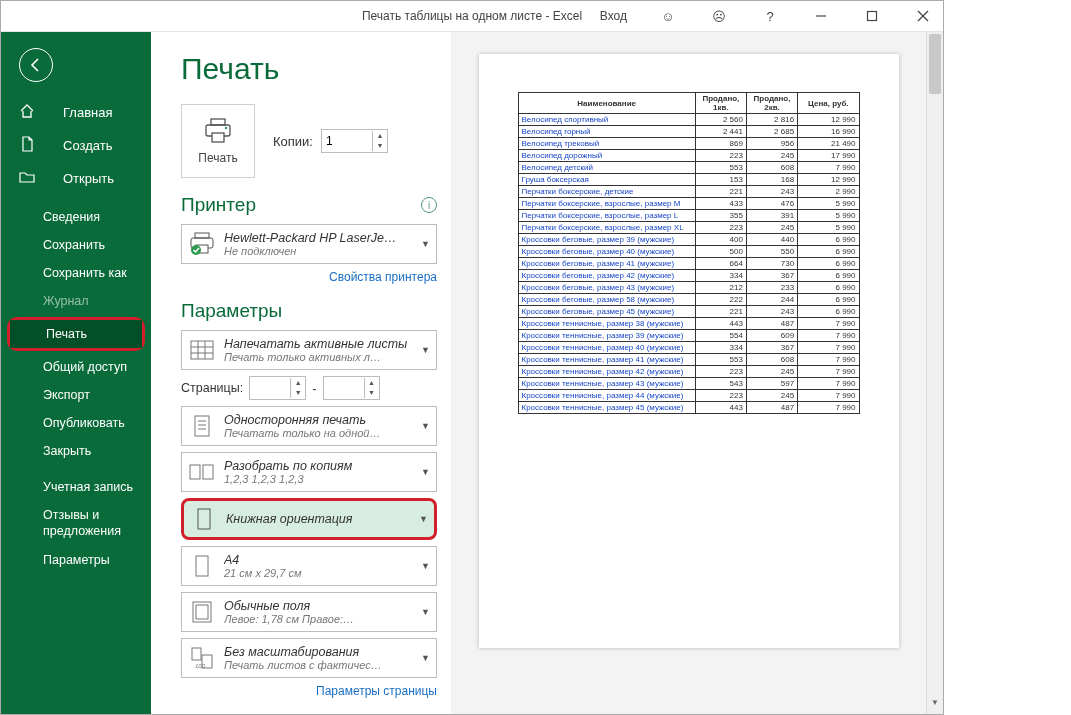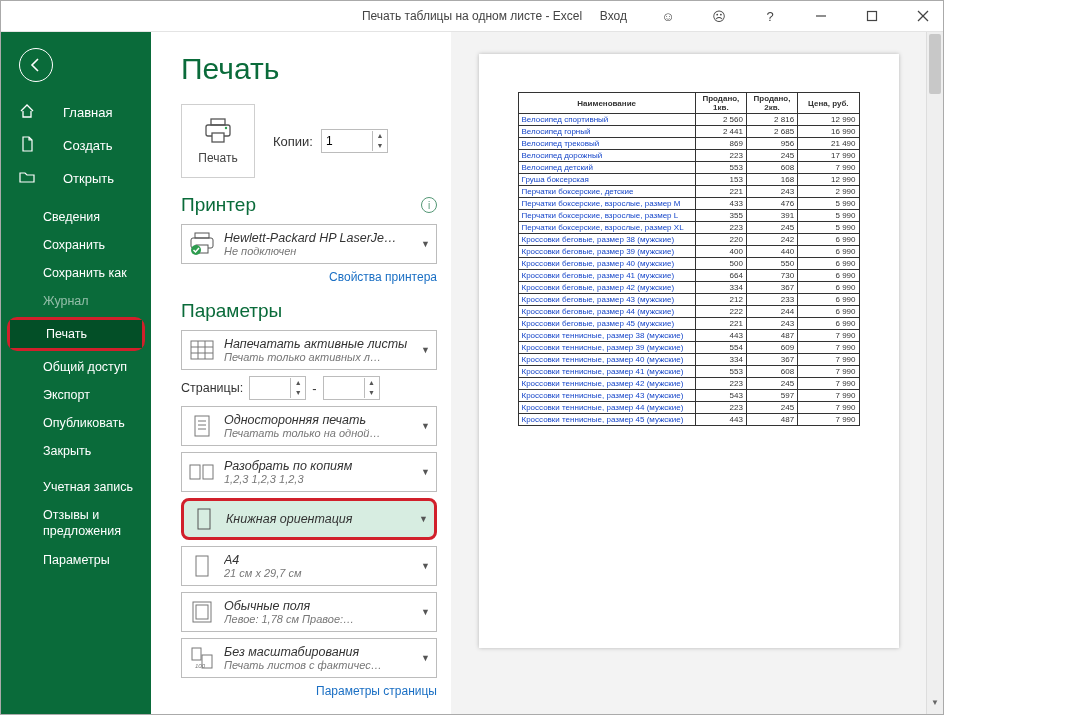--- a/index.html
+++ b/index.html
@@ -410,26 +410,20 @@
                     <td class="num">391</td>
                     <td class="num">5 990</td>
                   </tr>
                   <tr>
                     <td class="name">Перчатки боксерские, взрослые, размер XL</td>
                     <td class="num">223</td>
                     <td class="num">245</td>
                     <td class="num">5 990</td>
                   </tr>
                   <tr>
-                    <td class="name">Кроссовки беговые, размер 38 (мужские)</td>
-                    <td class="num">220</td>
-                    <td class="num">242</td>
-                    <td class="num">6 990</td>
-                  </tr>
-                  <tr>
                     <td class="name">Кроссовки беговые, размер 39 (мужские)</td>
                     <td class="num">400</td>
                     <td class="num">440</td>
                     <td class="num">6 990</td>
                   </tr>
                   <tr>
                     <td class="name">Кроссовки беговые, размер 40 (мужские)</td>
                     <td class="num">500</td>
                     <td class="num">550</td>
                     <td class="num">6 990</td>
@@ -446,21 +440,21 @@
                     <td class="num">367</td>
                     <td class="num">6 990</td>
                   </tr>
                   <tr>
                     <td class="name">Кроссовки беговые, размер 43 (мужские)</td>
                     <td class="num">212</td>
                     <td class="num">233</td>
                     <td class="num">6 990</td>
                   </tr>
                   <tr>
-                    <td class="name">Кроссовки беговые, размер 44 (мужские)</td>
+                    <td class="name">Кроссовки беговые, размер 58 (мужские)</td>
                     <td class="num">222</td>
                     <td class="num">244</td>
                     <td class="num">6 990</td>
                   </tr>
                   <tr>
                     <td class="name">Кроссовки беговые, размер 45 (мужские)</td>
                     <td class="num">221</td>
                     <td class="num">243</td>
                     <td class="num">6 990</td>
                   </tr>

